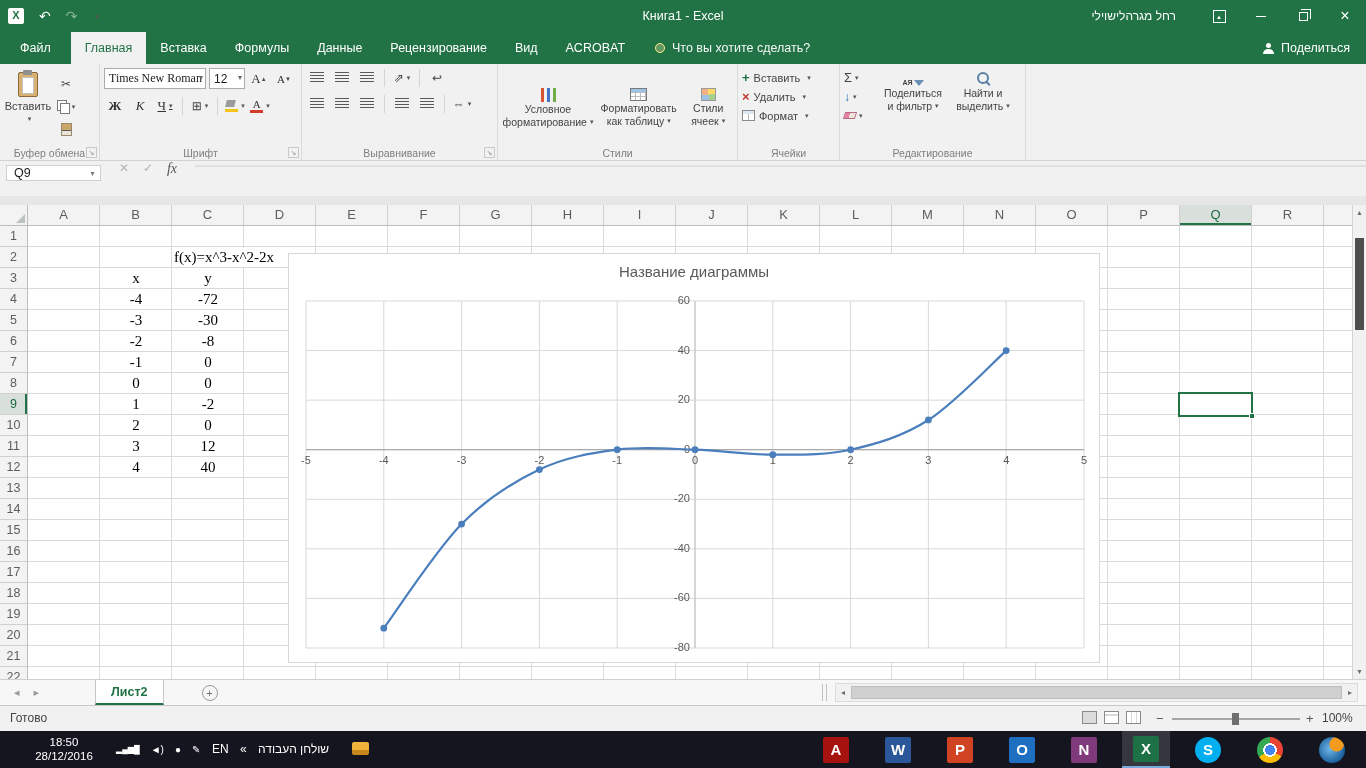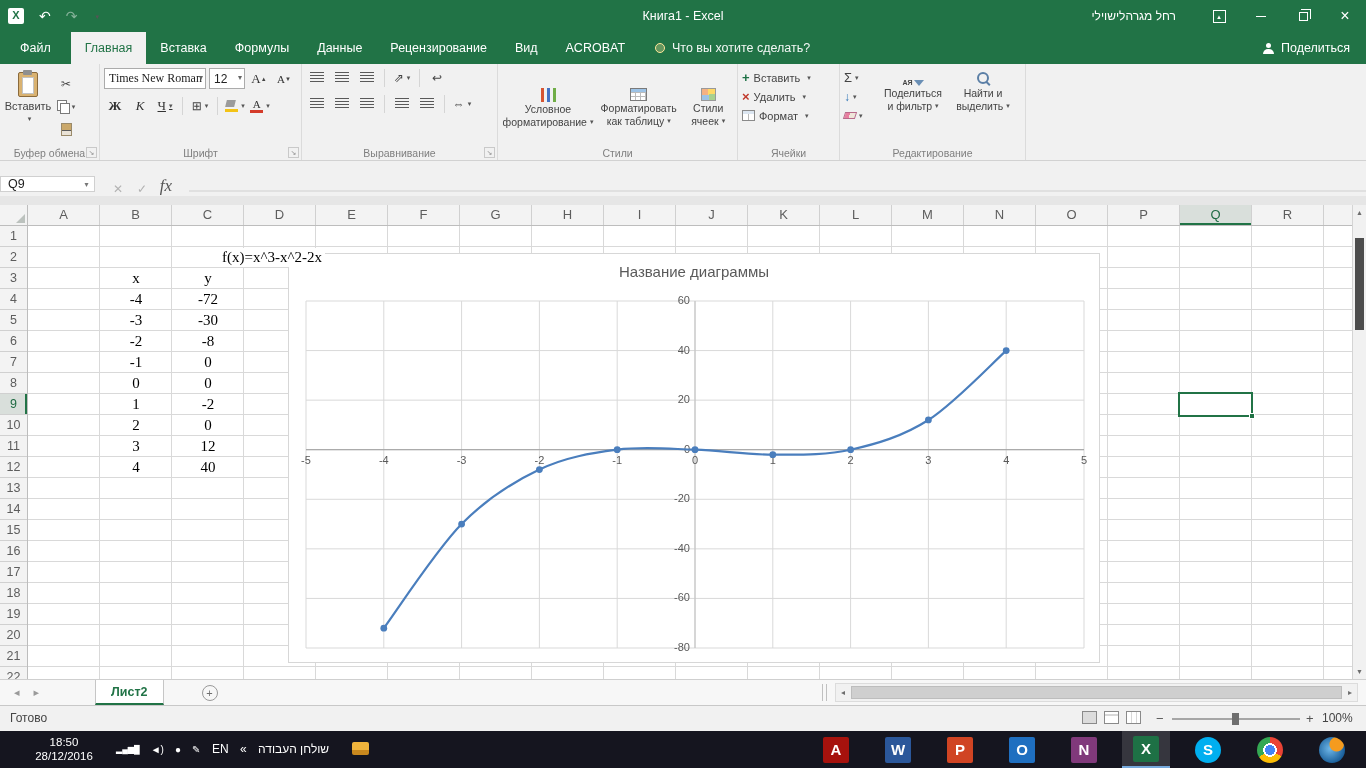--- a/index.html
+++ b/index.html
@@ -76,43 +76,43 @@
 .ic-sortwrap{display:flex;align-items:flex-end;gap:1px;height:15px;}
 .az{font-size:7px;line-height:7px;color:#444;display:flex;flex-direction:column;font-weight:700;}
 .ic-funnel{width:0;height:0;border-left:5px solid transparent;border-right:5px solid transparent;border-top:6px solid #6a8fb5;}
 .ic-find{position:relative;width:15px;height:15px;}
 .ic-find::before{content:"";position:absolute;left:1px;top:1px;width:8px;height:8px;border:2px solid #5b7fa6;border-radius:50%;}
 .ic-find::after{content:"";position:absolute;left:11px;top:10px;width:5px;height:2px;background:#5b7fa6;transform:rotate(45deg);transform-origin:0 0;}
 .mini-row{display:flex;align-items:center;height:19px;}
 .sigma{font-size:13px;color:#444;}
 
 
-.formula-bar{position:absolute;left:0;top:161px;width:100%;height:35px;background:#f1f1f1;display:flex;align-items:flex-end;}
+.formula-bar{position:absolute;left:0;top:161px;width:100%;height:35px;background:#f1f1f1;display:flex;align-items:flex-start;padding-left:6px;}
 .name-box{width:95px;background:#fff;border:1px solid #d0d0d0;margin:4px 0 4px 0;display:flex;align-items:center;padding-left:7px;font-size:12.5px;color:#222;}
 .nb-caret{margin-left:auto;width:15px;text-align:center;font-size:8px;color:#777;}
 .fb-sep{width:1px;background:#d0d0d0;margin:6px 5px;}
 .fb-btn{width:24px;display:flex;align-items:center;justify-content:center;font-size:12px;color:#b3b3b3;}
-.fb-btn.fx{font-family:"Liberation Serif",serif;font-style:italic;color:#555;font-size:17px;}
+.fb-btn.fx{font-family:"Liberation Serif",serif;font-style:italic;color:#555;font-size:14px;}
 .formula-input{flex:1;background:#fff;border:1px solid #e0e0e0;margin:4px 0;}
 
 
 .gap-strip{position:absolute;left:0;top:196px;width:100%;height:9px;background:#e6e6e6;}
 .corner{position:absolute;left:0;top:205px;width:28px;height:21px;background:#f3f3f3;border-right:1px solid #bdbdbd;border-bottom:1px solid #bdbdbd;}
 .corner::after{content:"";position:absolute;right:2px;bottom:2px;border-left:9px solid transparent;border-bottom:9px solid #bcc2be;}
 .col-headers{position:absolute;left:28px;top:205px;width:1324px;height:21px;background:#f3f3f3;border-bottom:1px solid #bdbdbd;display:flex;overflow:hidden;}
 .col-h{width:72px;flex:none;text-align:center;line-height:20px;font-size:13px;color:#5d5d5d;border-right:1px solid #d0d0d0;position:relative;}
 .col-h.sel{background:#d9dfdb;color:#1f6b43;}
 .col-h.sel::after{content:"";position:absolute;left:0;right:0;bottom:0;height:2px;background:#217346;}
 .row-headers{position:absolute;left:0;top:226px;width:28px;height:453px;background:#f3f3f3;border-right:1px solid #bdbdbd;overflow:hidden;}
 .row-h{height:21px;text-align:center;line-height:20px;font-size:12.5px;color:#5d5d5d;border-bottom:1px solid #d0d0d0;position:relative;}
 .row-h.sel{background:#d9dfdb;color:#1f6b43;}
 .row-h.sel::after{content:"";position:absolute;top:0;bottom:0;right:0;width:2px;background:#217346;}
 .cells{position:absolute;left:28px;top:226px;width:1324px;height:453px;background-color:#fff;background-image:linear-gradient(to right,#d9d9d9 1px,transparent 1px),linear-gradient(to bottom,#d9d9d9 1px,transparent 1px);background-size:72px 21px;background-position:-1px -1px;overflow:hidden;}
 .cell{position:absolute;width:72px;height:21px;text-align:center;font-family:"Liberation Serif",serif;font-size:15px;line-height:20px;color:#000;}
-.cell.left{text-align:left;width:auto;padding:0 3px 0 2px;background:#fff;height:19px;margin-top:1px;line-height:18px;white-space:nowrap;margin-left:48px;}
+.cell.left{text-align:left;width:auto;padding:0 3px 0 2px;background:#fff;height:19px;margin-top:1px;line-height:18px;white-space:nowrap;}
 .sel-box{position:absolute;width:75px;height:25px;border:2px solid #217346;background:#fff;}
 .sel-box .handle{position:absolute;right:-4px;bottom:-4px;width:6px;height:6px;background:#217346;border:1px solid #fff;}
 
 
 .chart{position:absolute;left:260px;top:27px;width:812px;height:410px;background:#fff;border:1px solid #d7d7d7;}
 .chart-title{position:absolute;left:0;right:0;top:9px;text-align:center;font-size:15px;color:#5a5a5a;}
 .chart svg{position:absolute;left:0;top:0;}
 .tick{font-size:11px;fill:#595959;font-family:"Liberation Sans",sans-serif;}
 
 

